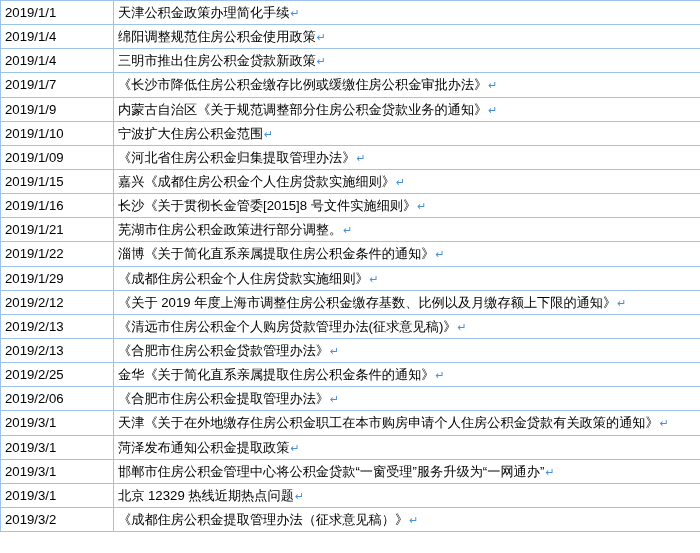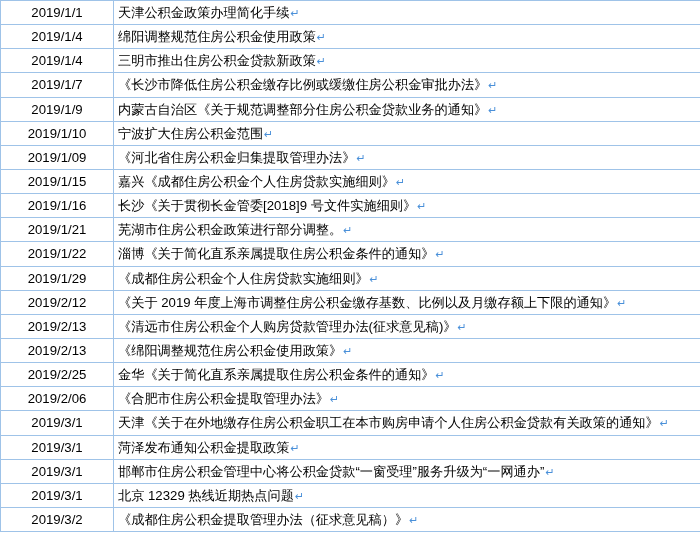--- a/index.html
+++ b/index.html
@@ -26,21 +26,21 @@
   table.doc-table td {
     border: 1px solid #9fc3e8;
     padding: 2px 4px;
     font-size: 13.2px;
     line-height: 1.45;
     vertical-align: middle;
     background: #ffffff;
   }
   td.date-cell {
     width: 104px;
-    text-align: center;
+    text-align: left;
     padding-right: 7px;
     white-space: nowrap;
     font-size: 13.2px;
   }
   td.text-cell {
     width: 596px;
     text-align: left;
     padding-left: 7px;
     word-break: break-all;
   }
@@ -87,21 +87,21 @@
       <tr>
         <td class="date-cell"><span class="cell-inner">2019/1/09</span></td>
         <td class="text-cell"><span class="cell-inner">《河北省住房公积金归集提取管理办法》</span><span class="pilcrow">↵</span></td>
       </tr>
       <tr>
         <td class="date-cell"><span class="cell-inner">2019/1/15</span></td>
         <td class="text-cell"><span class="cell-inner">嘉兴《成都住房公积金个人住房贷款实施细则》</span><span class="pilcrow">↵</span></td>
       </tr>
       <tr>
         <td class="date-cell"><span class="cell-inner">2019/1/16</span></td>
-        <td class="text-cell"><span class="cell-inner">长沙《关于贯彻长金管委[2018]9 号文件实施细则》</span><span class="pilcrow">↵</span></td>
+        <td class="text-cell"><span class="cell-inner">长沙《关于贯彻长金管委[2015]8 号文件实施细则》</span><span class="pilcrow">↵</span></td>
       </tr>
       <tr>
         <td class="date-cell"><span class="cell-inner">2019/1/21</span></td>
         <td class="text-cell"><span class="cell-inner">芜湖市住房公积金政策进行部分调整。</span><span class="pilcrow">↵</span></td>
       </tr>
       <tr>
         <td class="date-cell"><span class="cell-inner">2019/1/22</span></td>
         <td class="text-cell"><span class="cell-inner">淄博《关于简化直系亲属提取住房公积金条件的通知》</span><span class="pilcrow">↵</span></td>
       </tr>
       <tr>
@@ -111,21 +111,21 @@
       <tr>
         <td class="date-cell"><span class="cell-inner">2019/2/12</span></td>
         <td class="text-cell"><span class="cell-inner">《关于 2019 年度上海市调整住房公积金缴存基数、比例以及月缴存额上下限的通知》</span><span class="pilcrow">↵</span></td>
       </tr>
       <tr>
         <td class="date-cell"><span class="cell-inner">2019/2/13</span></td>
         <td class="text-cell"><span class="cell-inner">《清远市住房公积金个人购房贷款管理办法(征求意见稿)》</span><span class="pilcrow">↵</span></td>
       </tr>
       <tr>
         <td class="date-cell"><span class="cell-inner">2019/2/13</span></td>
-        <td class="text-cell"><span class="cell-inner">《绵阳调整规范住房公积金使用政策》</span><span class="pilcrow">↵</span></td>
+        <td class="text-cell"><span class="cell-inner">《合肥市住房公积金贷款管理办法》</span><span class="pilcrow">↵</span></td>
       </tr>
       <tr>
         <td class="date-cell"><span class="cell-inner">2019/2/25</span></td>
         <td class="text-cell"><span class="cell-inner">金华《关于简化直系亲属提取住房公积金条件的通知》</span><span class="pilcrow">↵</span></td>
       </tr>
       <tr>
         <td class="date-cell"><span class="cell-inner">2019/2/06</span></td>
         <td class="text-cell"><span class="cell-inner">《合肥市住房公积金提取管理办法》</span><span class="pilcrow">↵</span></td>
       </tr>
       <tr>

